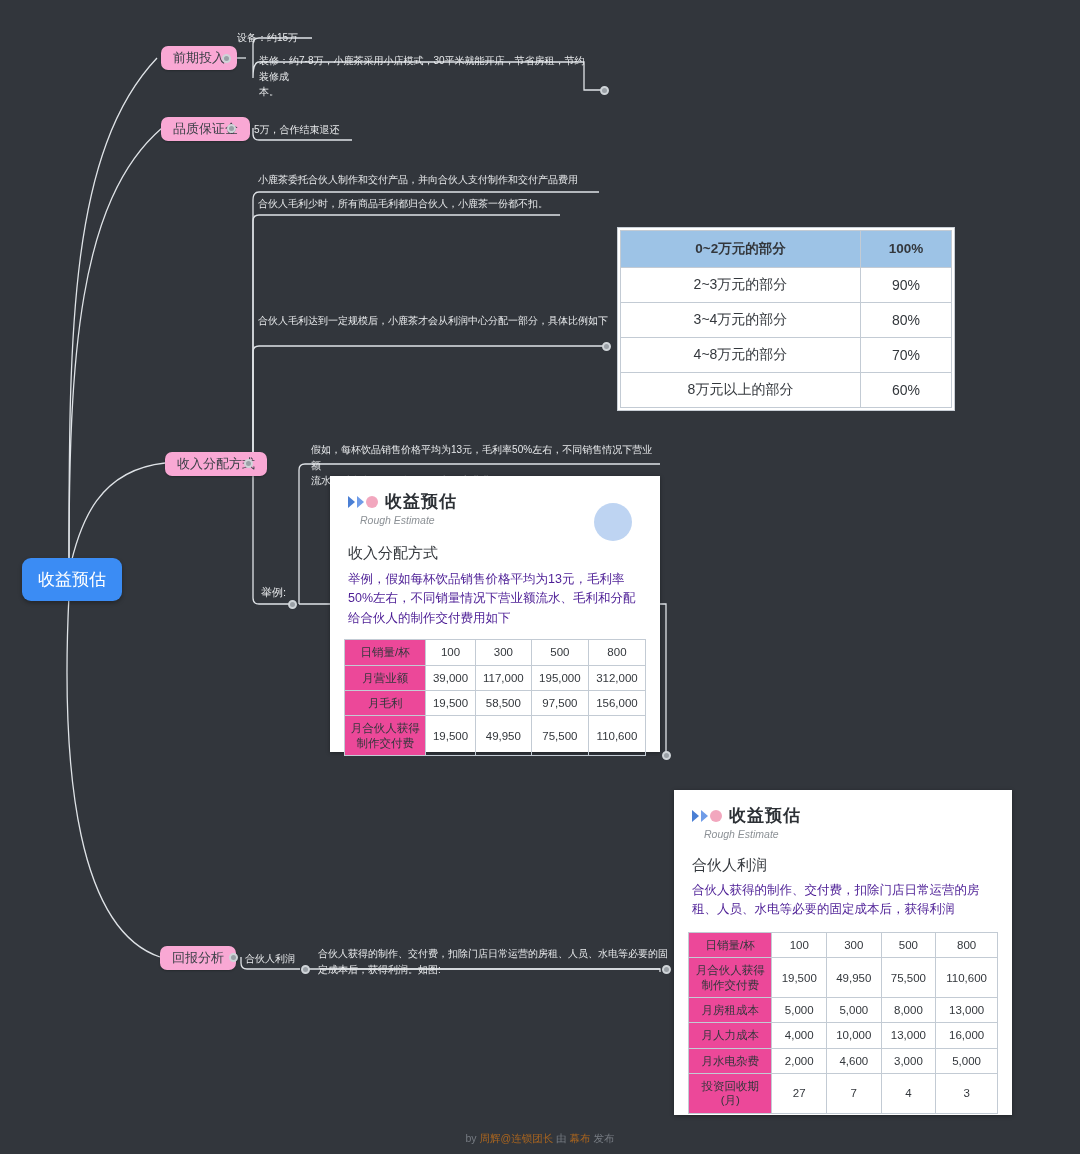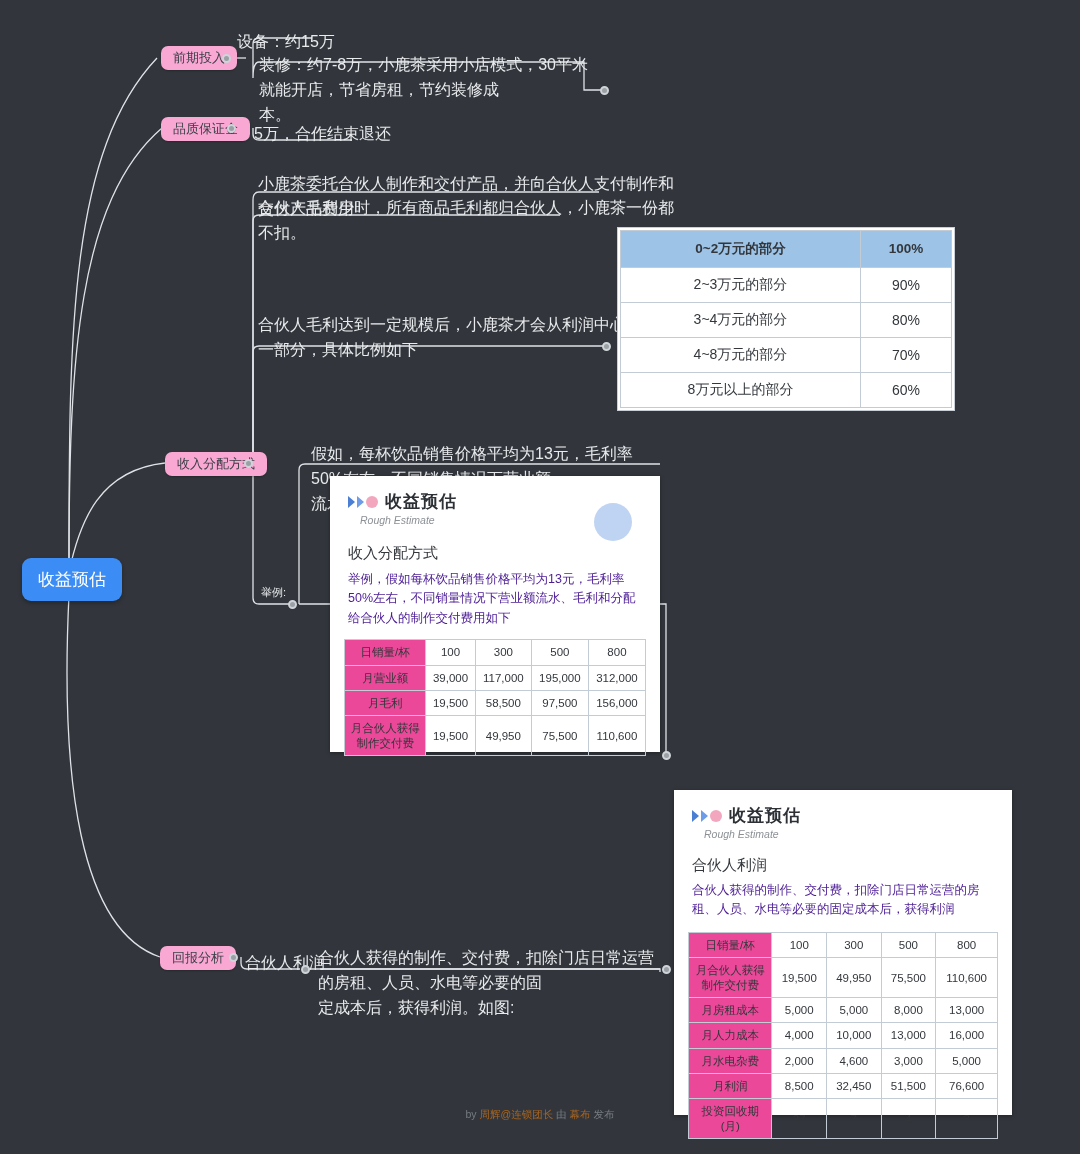--- a/index.html
+++ b/index.html
@@ -18,21 +18,21 @@
     border-radius:7px;padding:5px 12px;
     font-size:13px;line-height:1.1;white-space:nowrap;
     box-shadow:0 1px 2px rgba(0,0,0,.25);
   }
   .root{
     position:absolute;background:#3b8cf4;color:#fff;
     border-radius:9px;padding:10px 16px;font-size:17px;white-space:nowrap;
     box-shadow:0 2px 4px rgba(0,0,0,.3);
   }
   .txt{
-    position:absolute;color:#e8eaec;font-size:16px;line-height:1.55;
+    position:absolute;color:#e8eaec;font-size:10px;line-height:1.55;
     white-space:pre-line;
   }
   .txt.sm{font-size:11px;}
   .dot{
     position:absolute;width:9px;height:9px;border-radius:50%;
     background:#9aa0a6;border:2px solid #cfd4d8;box-sizing:border-box;
   }
 
   
   table.tbl{border-collapse:collapse;width:100%;}
@@ -256,35 +256,28 @@
           <td>16,000</td>
         </tr>
         <tr>
           <td class="h">月水电杂费</td>
           <td>2,000</td>
           <td>4,600</td>
           <td>3,000</td>
           <td>5,000</td>
         </tr>
         <tr>
-          <td class="h">月利润</td>
-          <td>8,500</td>
-          <td>32,450</td>
-          <td>51,500</td>
-          <td>76,600</td>
-        </tr>
-        <tr>
           <td class="h">投资回收期(月)</td>
           <td>27</td>
           <td>7</td>
           <td>4</td>
           <td>3</td>
         </tr>
       </tbody>
         </table>
     </div>
   </div>
 
-  <div class="footer" style="top:1108px;">
+  <div class="footer" style="top:1132px;">
     <span>by </span><b>周辉@连锁团长</b><span> 由 </span><b>幕布</b><span> 发布</span>
   </div>
 
 </div>
 
 </body></html>

